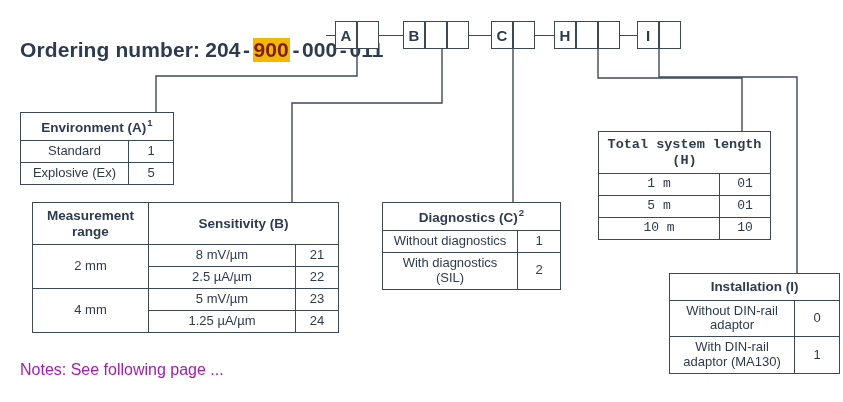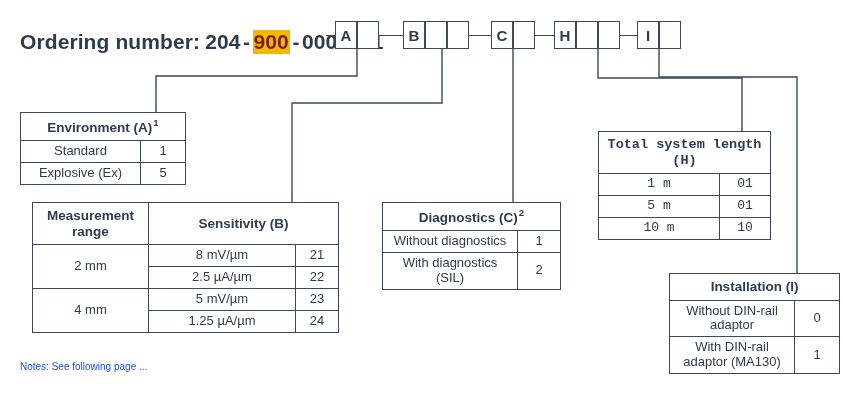--- a/index.html
+++ b/index.html
@@ -13,21 +13,21 @@
   }
   .stage{position:absolute;left:0;top:0;width:843px;height:402px;}
 
   
   #order-line{
     position:absolute;left:20px;top:22px;
     font-size:21px;font-weight:bold;letter-spacing:.1px;
     color:#2d3b4e;white-space:nowrap;
     display:flex;align-items:center;
   }
-  #order-line .seg{margin:8px .5px;}
+  #order-line .seg{margin:16px .5px;}
   #order-line .dash{margin:0 2px;color:#2d3b4e;}
   #order-line .hl{background:#f5b800;padding:0 1px;color:#7f1d1d;}
 
   
   .codegroup{position:absolute;top:21px;height:28px;display:flex;}
   .codegroup .cell{
     width:22px;height:28px;
     border:1.6px solid #3c4858;
     border-right-width:.8px;border-left-width:.8px;
     box-sizing:border-box;
@@ -53,40 +53,40 @@
     border:1.2px solid #3c4858;
     padding:3px 5px;
     text-align:center;vertical-align:middle;
     font-weight:normal;
     line-height:1.15;
   }
   table.opt th{font-weight:bold;font-size:13.5px;padding:5px 5px;}
   table.opt td.code{width:30px;}
   sup.fn{font-size:9.5px;font-weight:bold;vertical-align:super;margin-left:1px;}
 
-  #tbl-environment{left:20px;top:112px;width:166px;}
+  #tbl-environment{left:20px;top:112px;width:154px;}
   #tbl-environment td.code{width:34px;}
 
   #tbl-sensitivity{left:32px;top:202px;width:307px;}
   #tbl-sensitivity td.mrange{width:105px;}
   #tbl-sensitivity td.code{width:32px;}
 
   #tbl-diagnostics{left:382px;top:202px;width:179px;}
   #tbl-diagnostics td.code{width:32px;}
 
   #tbl-length{left:598px;top:131px;width:173px;font-family:Liberation Mono, monospace;}
   #tbl-length td.code{width:40px;}
 
   #tbl-installation{left:669px;top:273px;width:171px;}
   #tbl-installation td.code{width:34px;}
 
   
   #notes{
     position:absolute;left:20px;top:361px;
-    font-size:10px;color:#1d4ed8;
+    font-size:16px;color:#a21caf;
   }
 </style>
 </head>
 <body>
 
 <div class="stage">
 
   <div id="order-line">
     <span>Ordering number:</span>
     <span class="seg" style="margin-left:5px">204</span>

